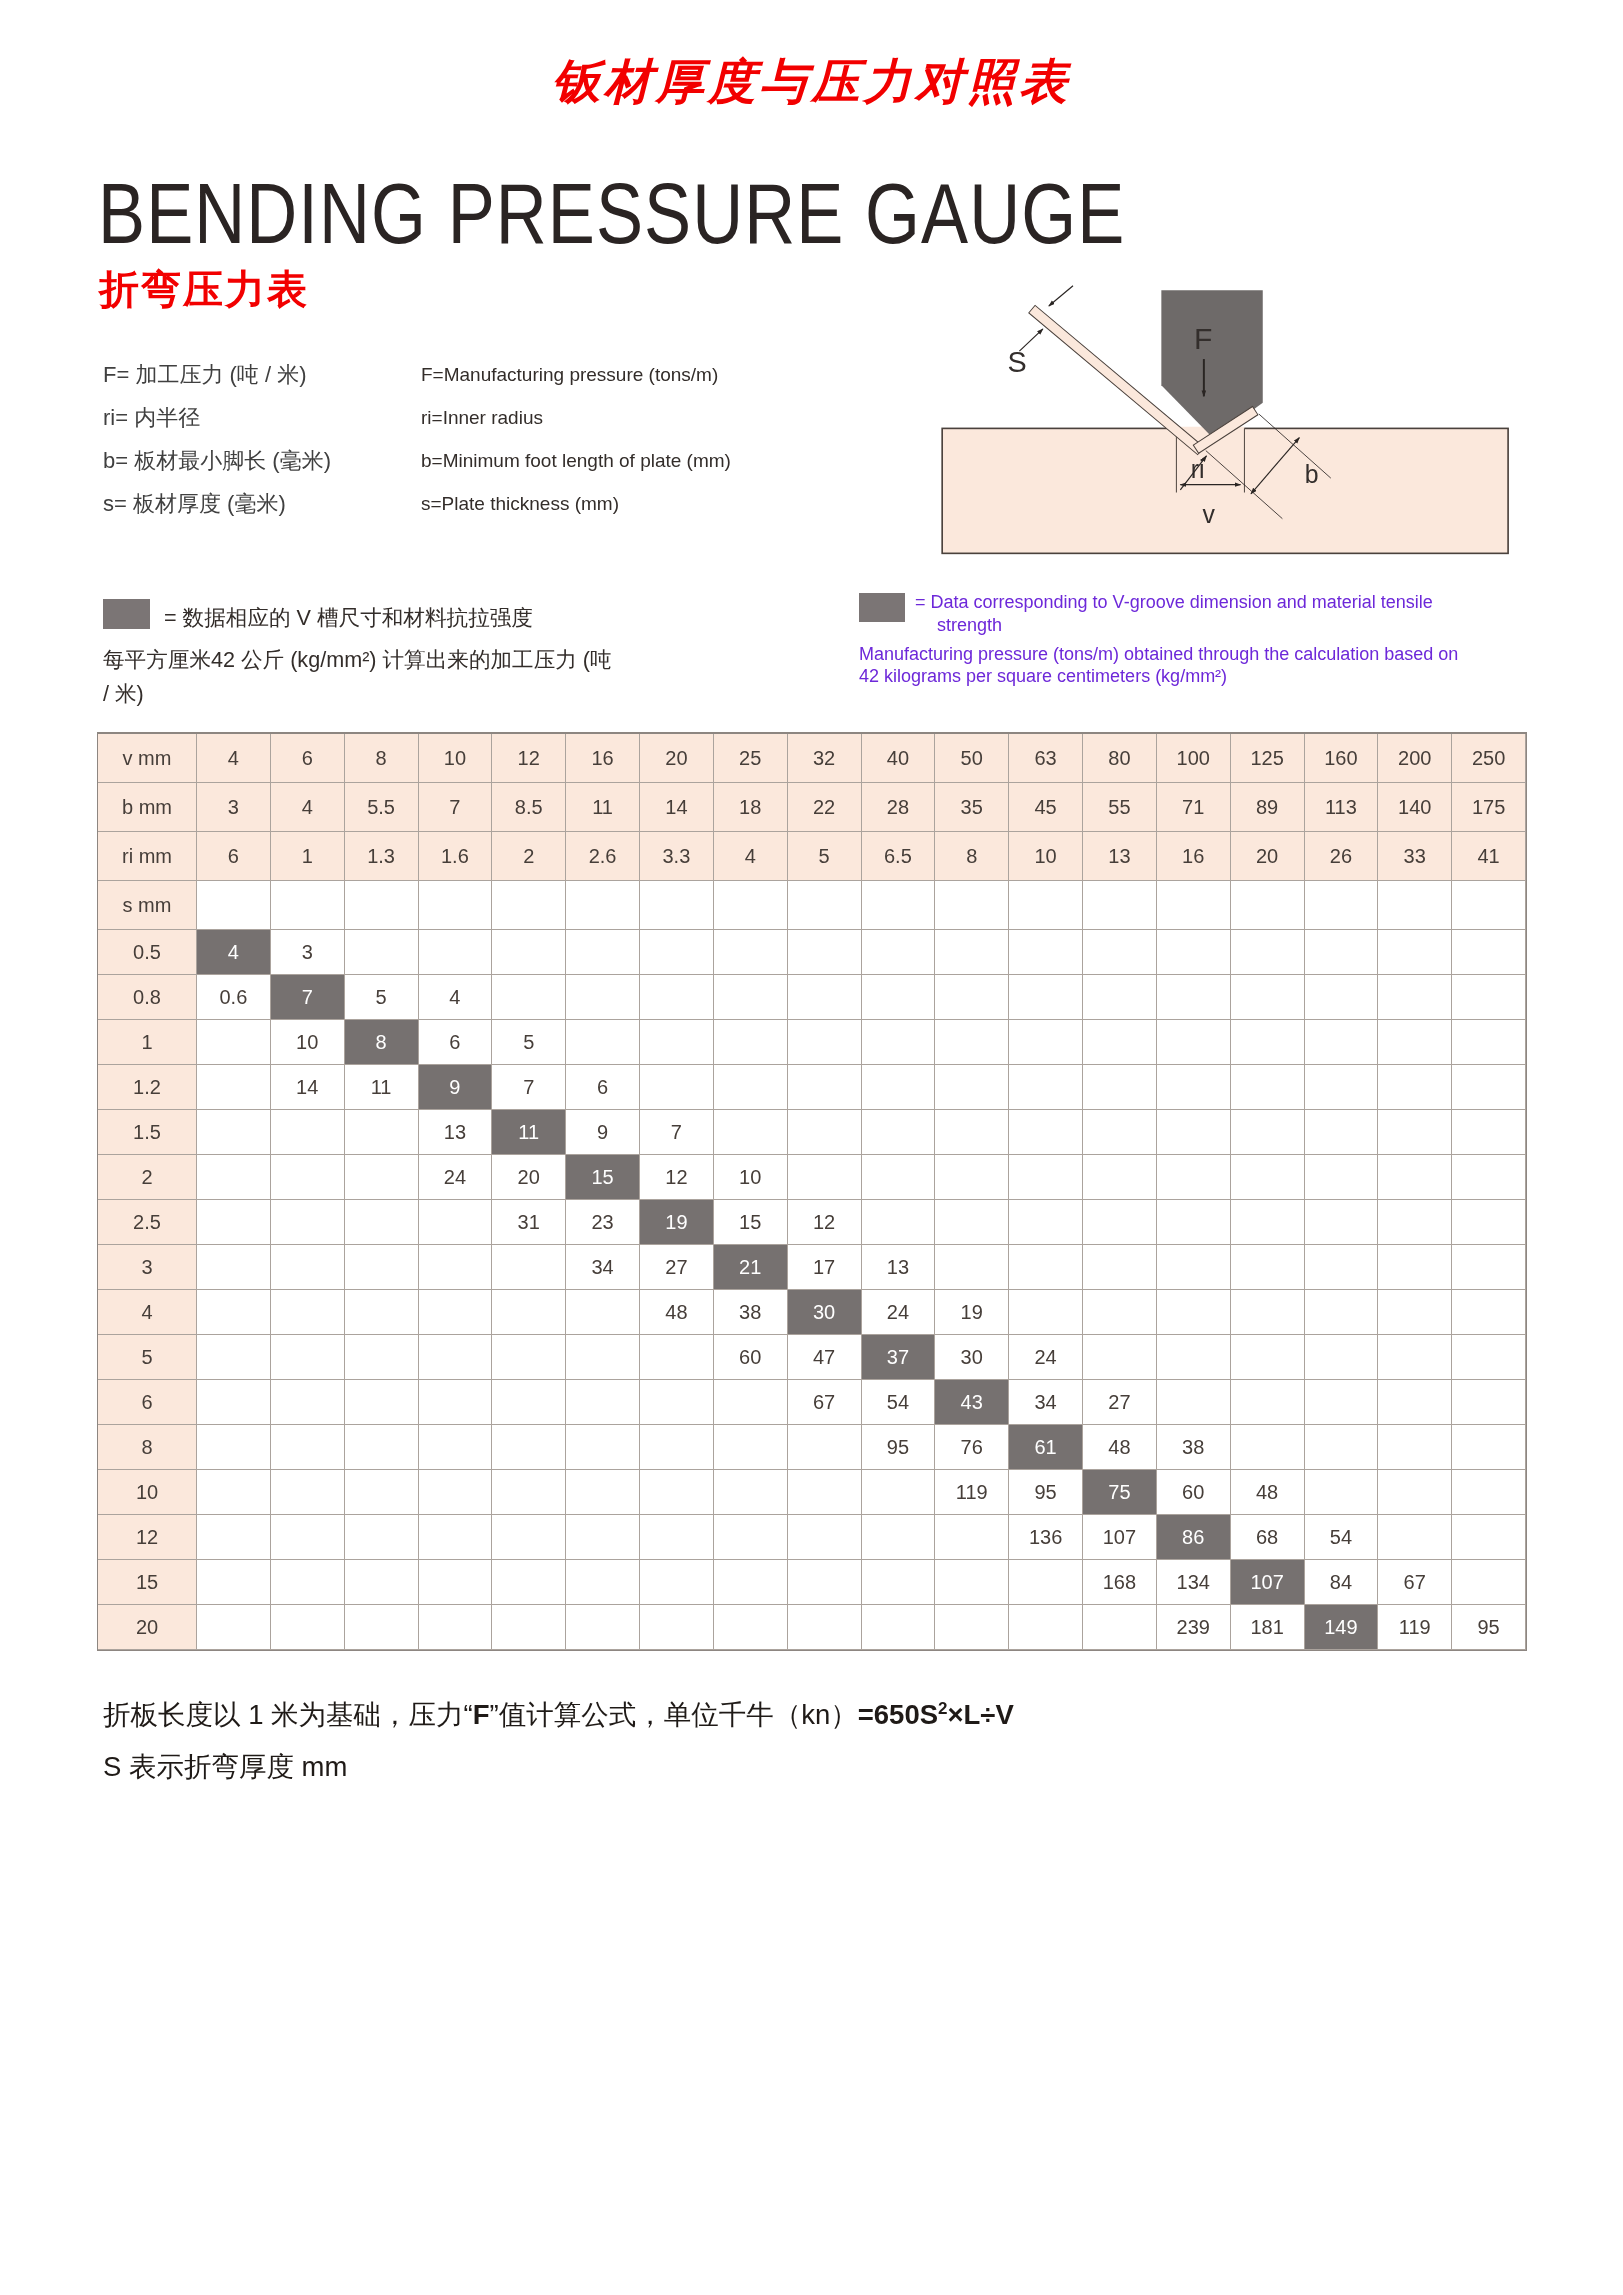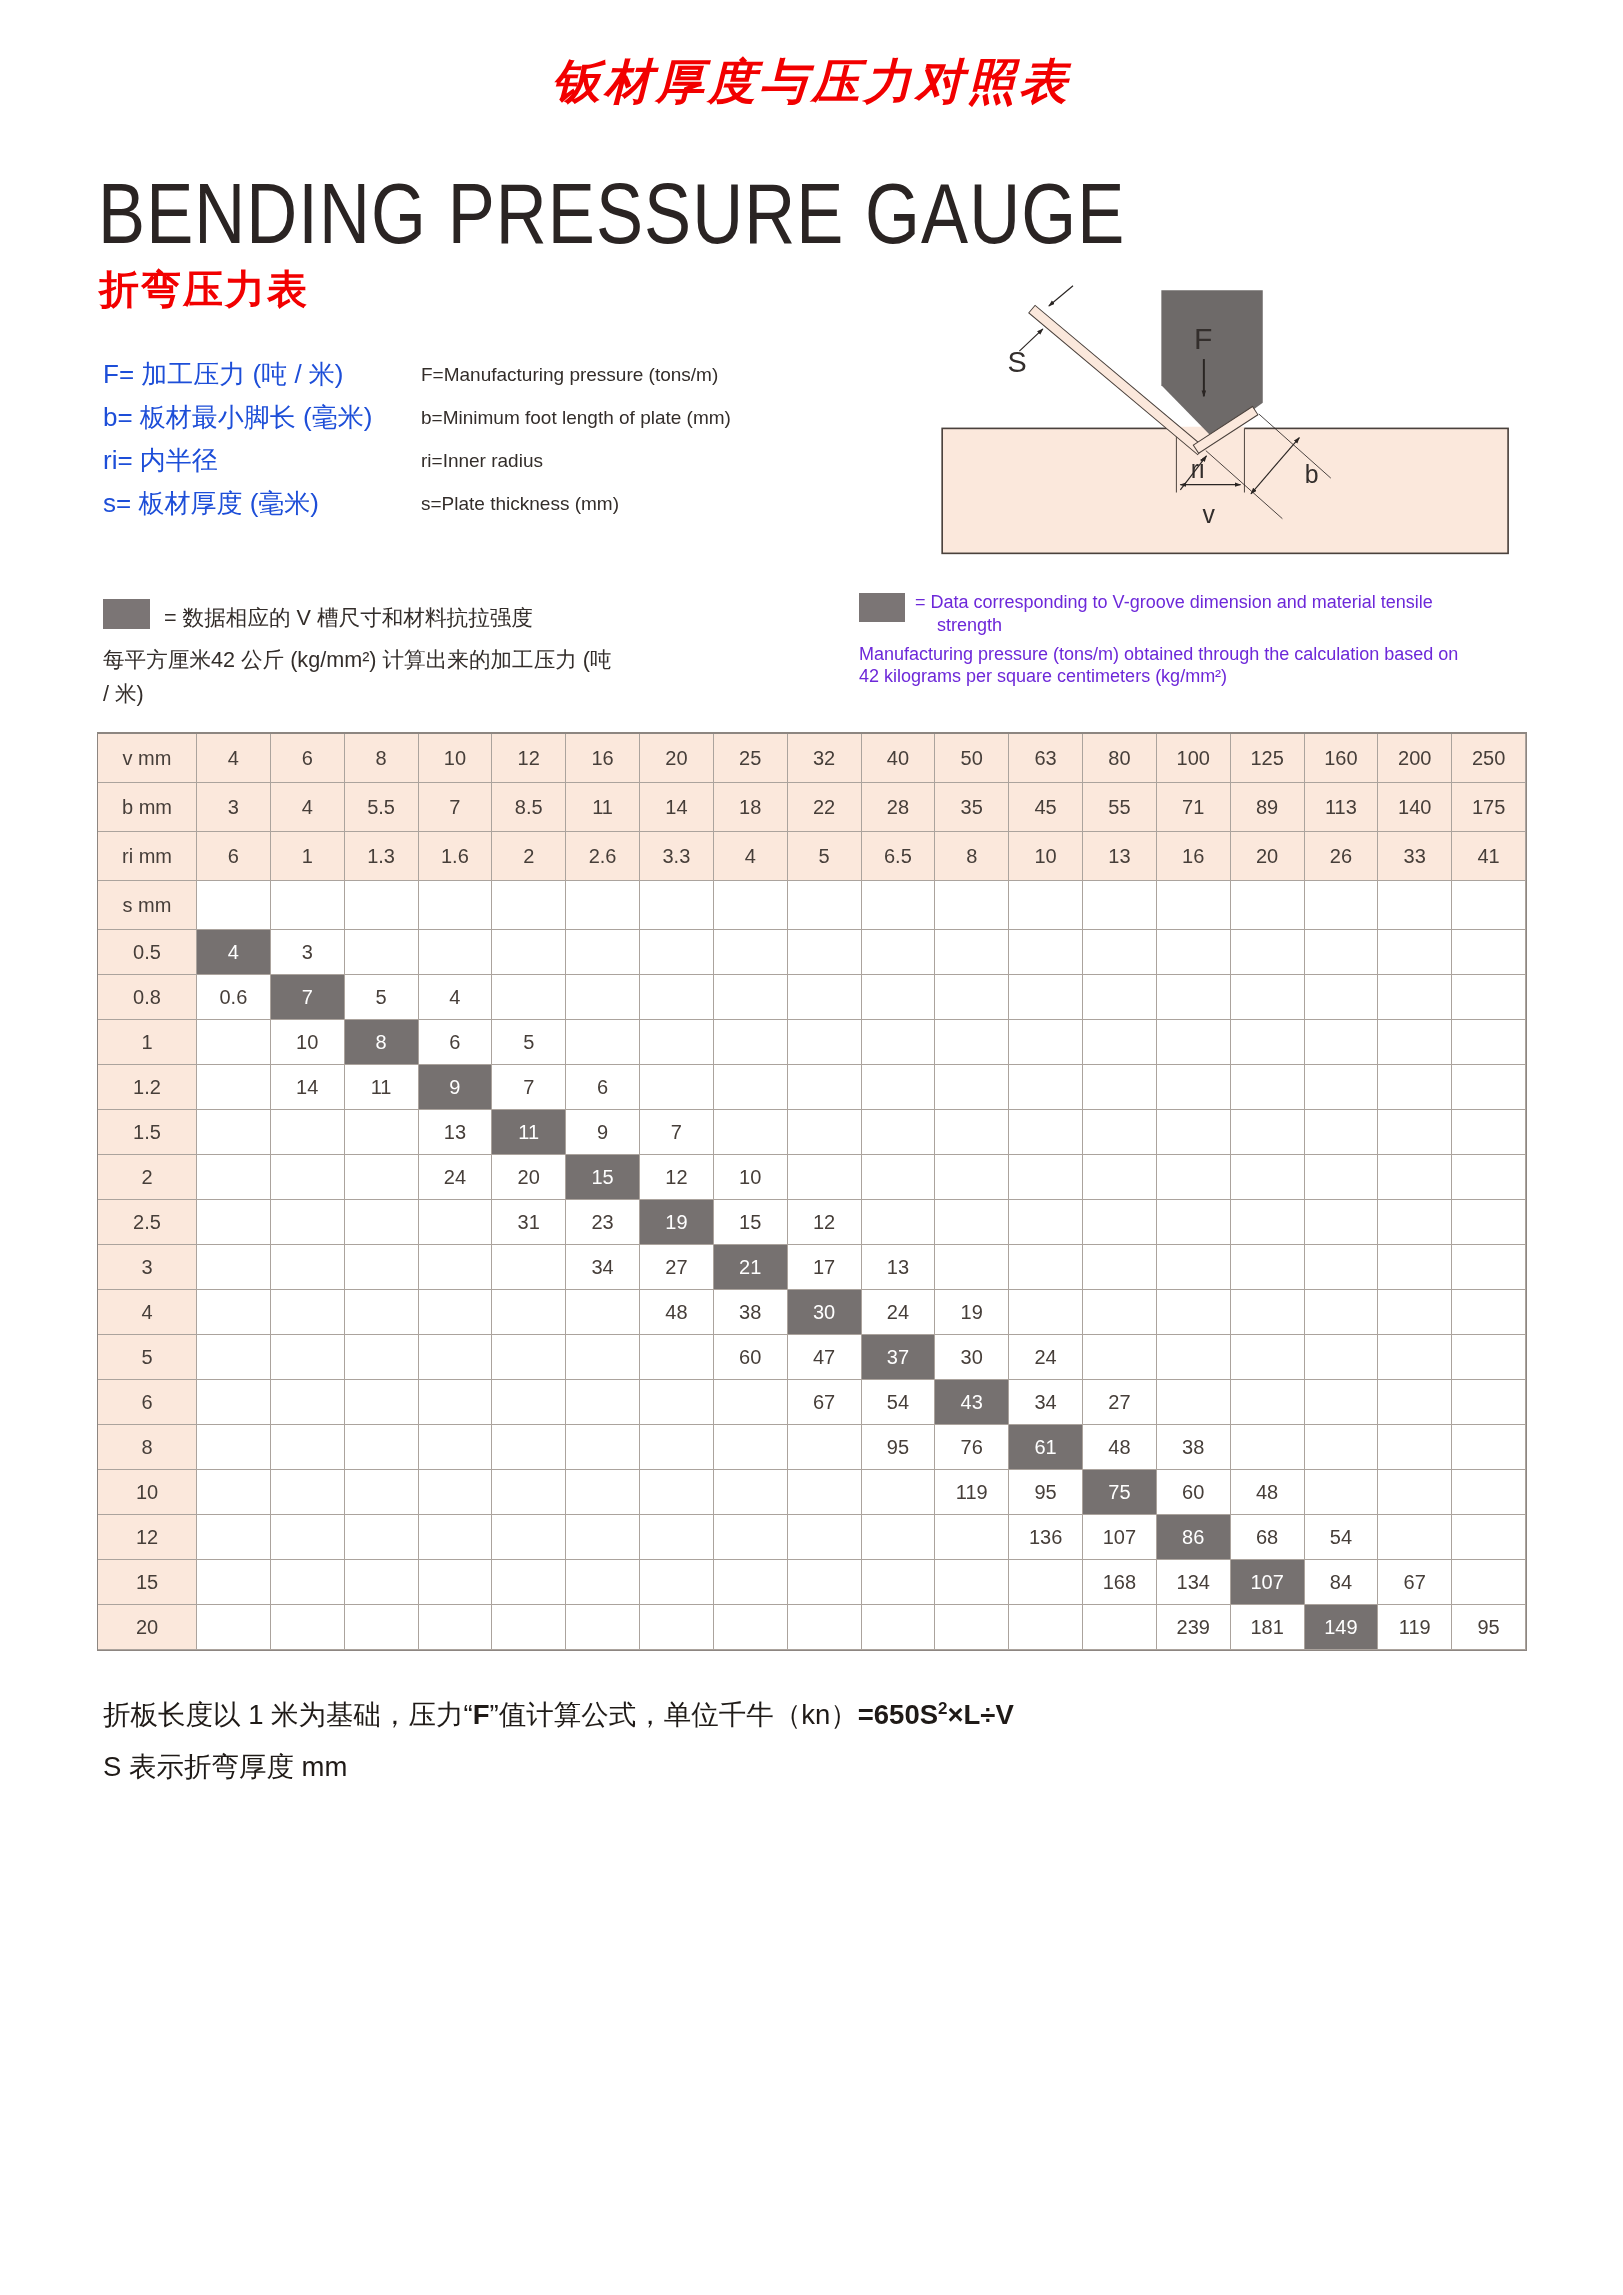--- a/index.html
+++ b/index.html
@@ -8,21 +8,21 @@
   .abs{position:absolute;}
 
   .top-title{left:0;right:0;top:50px;text-align:center;font-size:48px;font-weight:700;
              color:#f20000;letter-spacing:3.9px;font-style:italic;}
   .main-title{left:98px;top:165px;font-size:85px;font-weight:300;color:#2a2423;
               letter-spacing:1.3px;transform:scaleX(0.83);transform-origin:left top;white-space:nowrap;}
   .sub-title{left:99px;top:262px;font-size:40px;font-weight:600;color:#f20000;letter-spacing:2px;}
 
   .defs{left:103px;top:353px;width:825px;}
   .def-row{display:flex;align-items:center;height:43px;}
-  .def-cn{width:318px;font-size:26px;color:#1d4ed8;}
+  .def-cn{width:318px;font-size:22px;color:#404040;}
   .def-en{font-size:19px;color:#332d2a;}
 
   .swatch{width:47px;height:30px;background:#7b7575;}
   .leg-text{font-size:21.6px;color:#332d2a;}
   .leg-text-en{font-size:18px;color:#6d28d9;}
 
   .ptable{display:grid;left:97px;top:732px;width:1428px;
           grid-template-columns:99px repeat(18,1fr);
           grid-template-rows:repeat(4,49px) repeat(16,45px);
           border:1.3px solid #8d8681;border-top:2px solid #8d8681;background:#ffffff;}
@@ -46,26 +46,26 @@
   <div class="abs top-title">钣材厚度与压力对照表</div>
   <div class="abs main-title">BENDING PRESSURE GAUGE</div>
   <div class="abs sub-title">折弯压力表</div>
 
   <div class="abs defs">
       <div class="def-row">
         <div class="def-cn">F= 加工压力  (吨 / 米)</div>
         <div class="def-en">F=Manufacturing pressure (tons/m)</div>
       </div>
       <div class="def-row">
+        <div class="def-cn">ri= 内半径</div>
+        <div class="def-en">ri=Inner radius</div>
+      </div>
+      <div class="def-row">
         <div class="def-cn">b= 板材最小脚长  (毫米)</div>
         <div class="def-en">b=Minimum foot length of plate (mm)</div>
-      </div>
-      <div class="def-row">
-        <div class="def-cn">ri= 内半径</div>
-        <div class="def-en">ri=Inner radius</div>
       </div>
       <div class="def-row">
         <div class="def-cn">s= 板材厚度  (毫米)</div>
         <div class="def-en">s=Plate thickness (mm)</div>
       </div>
     </div>
 
   <div class="abs swatch" style="left:103px;top:599px;"></div>
   <div class="abs leg-text" style="left:164px;top:603px;">= 数据相应的 V 槽尺寸和材料抗拉强度</div>
   <div class="abs leg-text" style="left:103px;top:645px;">每平方厘米42 公斤 (kg/mm²) 计算出来的加工压力 (吨</div>

